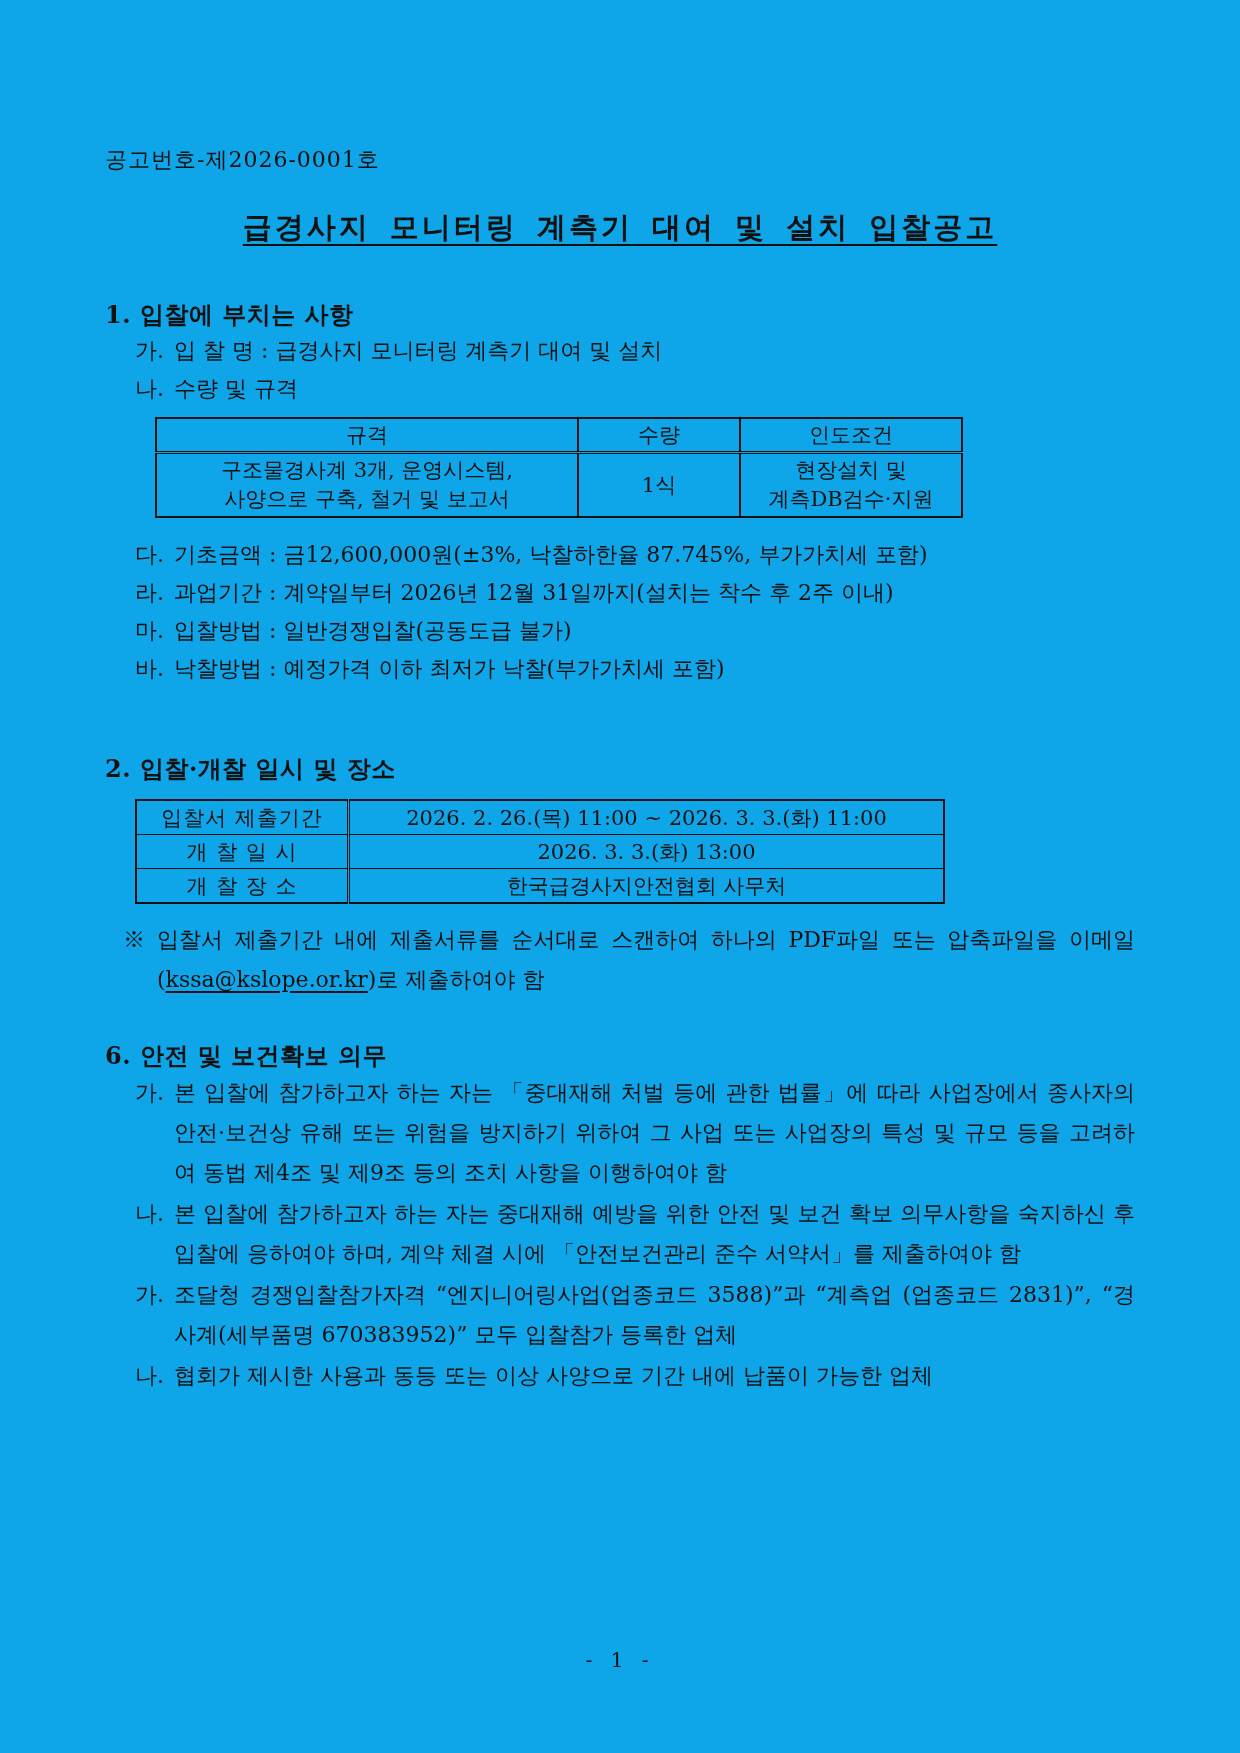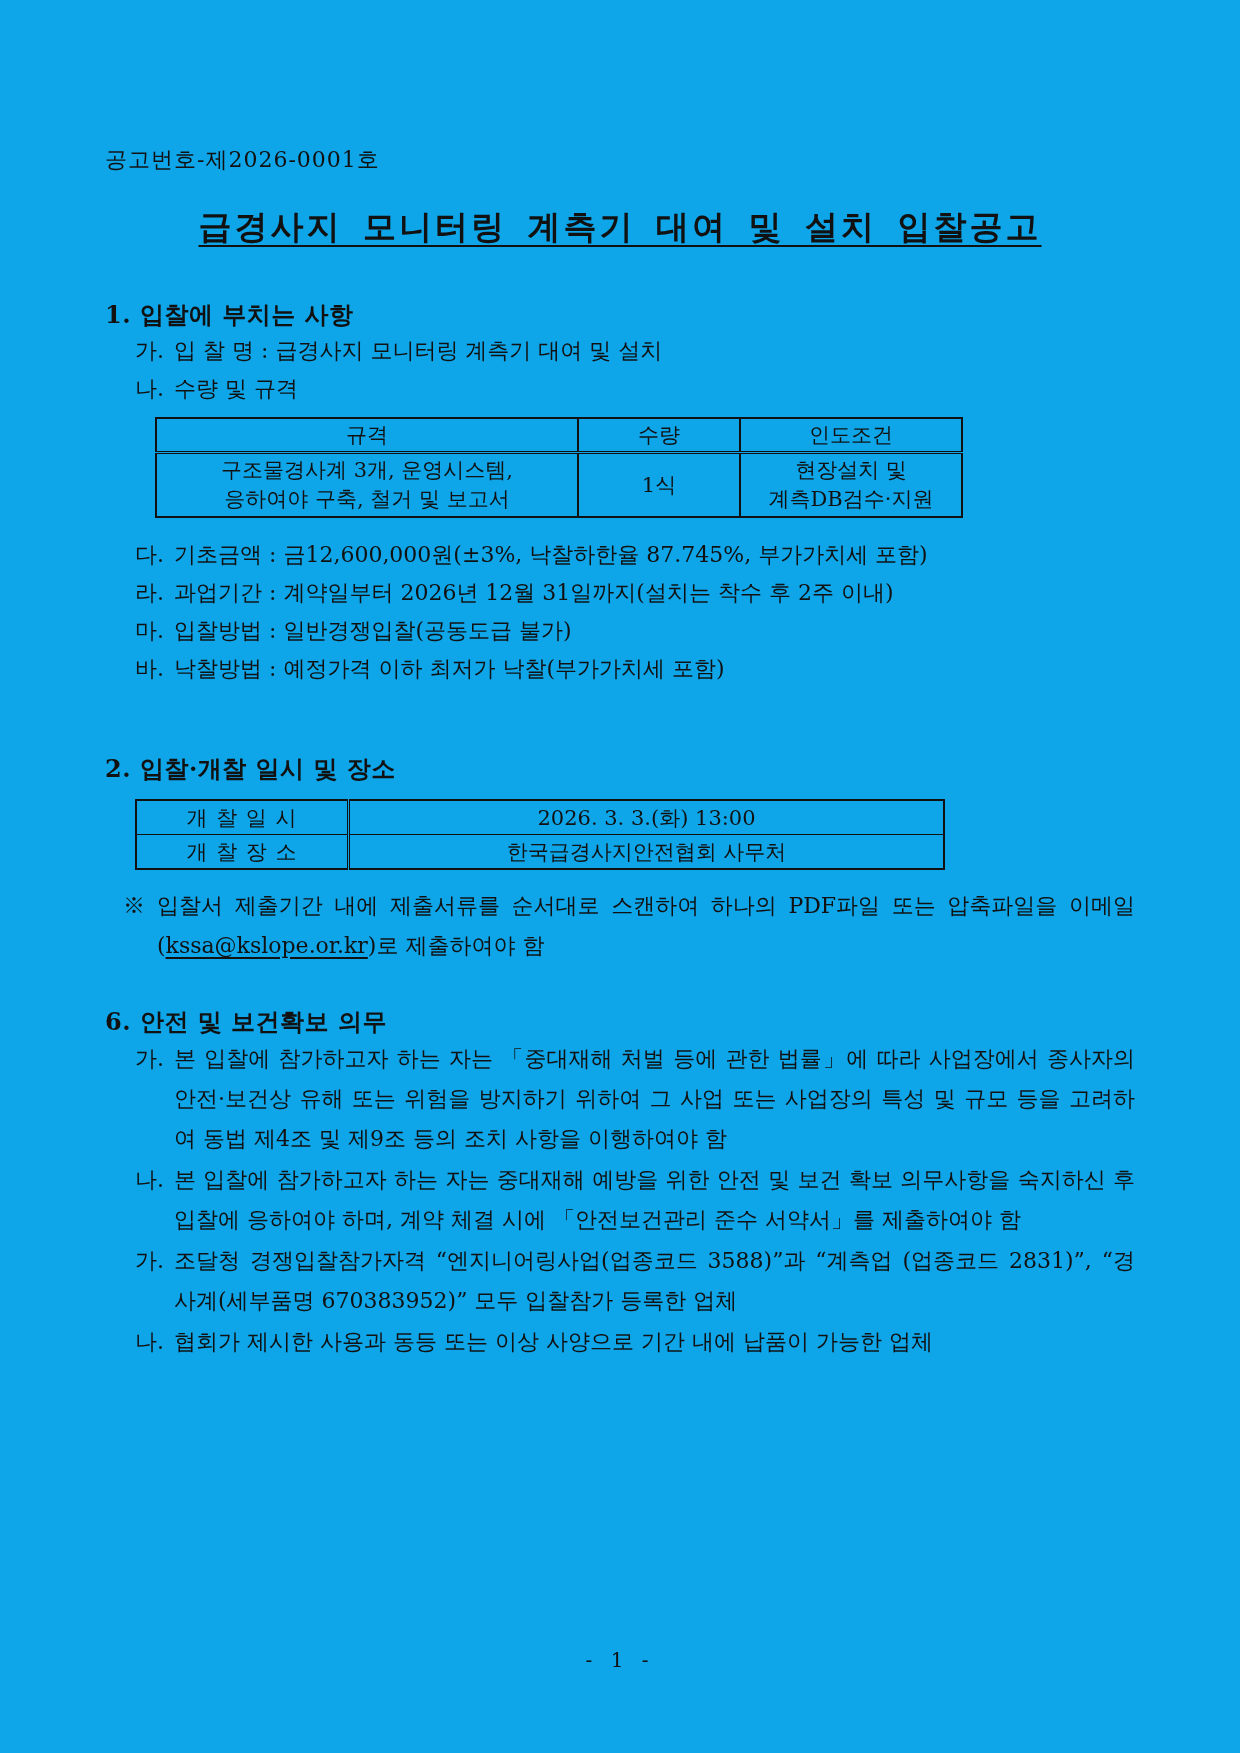--- a/index.html
+++ b/index.html
@@ -14,21 +14,21 @@
     overflow:hidden;
   }
   .notice-no{
     font-size:22px;
     line-height:30px;
     letter-spacing:1px;
   }
   .doc-title{
     margin-top:28px;
     text-align:center;
-    font-size:33px;
+    font-size:29px;
     font-weight:600;
     letter-spacing:3px;
     word-spacing:6px;
     line-height:48px;
   }
   .doc-title .u{
     text-decoration:underline;
     text-underline-offset:7px;
     text-decoration-thickness:2px;
   }
@@ -151,21 +151,21 @@
       <tr>
         <th class="col-spec">규격</th>
         <th class="col-qty">수량</th>
         <th class="col-del">인도조건</th>
       </tr>
     </thead>
     <tbody>
       <tr>
         <td>
           <div>구조물경사계 3개, 운영시스템,</div>
-          <div>응하여야 구축, 철거 및 보고서</div>
+          <div>사양으로 구축, 철거 및 보고서</div>
         </td>
         <td>1식</td>
         <td>
           <div>현장설치 및</div>
           <div>계측DB검수·지원</div>
         </td>
       </tr>
     </tbody>
   </table>
 
@@ -184,20 +184,24 @@
   <div class="item">
     <span class="marker">바.</span>
     <span class="txt">낙찰방법 : 예정가격 이하 최저가 낙찰(부가가치세 포함)</span>
   </div>
 
   <div class="sec-heading sec2-head">2. 입찰·개찰 일시 및 장소</div>
 
   <table class="sched-table">
     <tbody>
       <tr>
+        <th>입찰서 제출기간</th>
+        <td>2026. 2. 26.(목) 11:00 ~ 2026. 3. 3.(화) 11:00</td>
+      </tr>
+      <tr>
         <th>개 찰 일 시</th>
         <td>2026. 3. 3.(화) 13:00</td>
       </tr>
       <tr>
         <th>개 찰 장 소</th>
         <td>한국급경사지안전협회 사무처</td>
       </tr>
     </tbody>
   </table>
 

